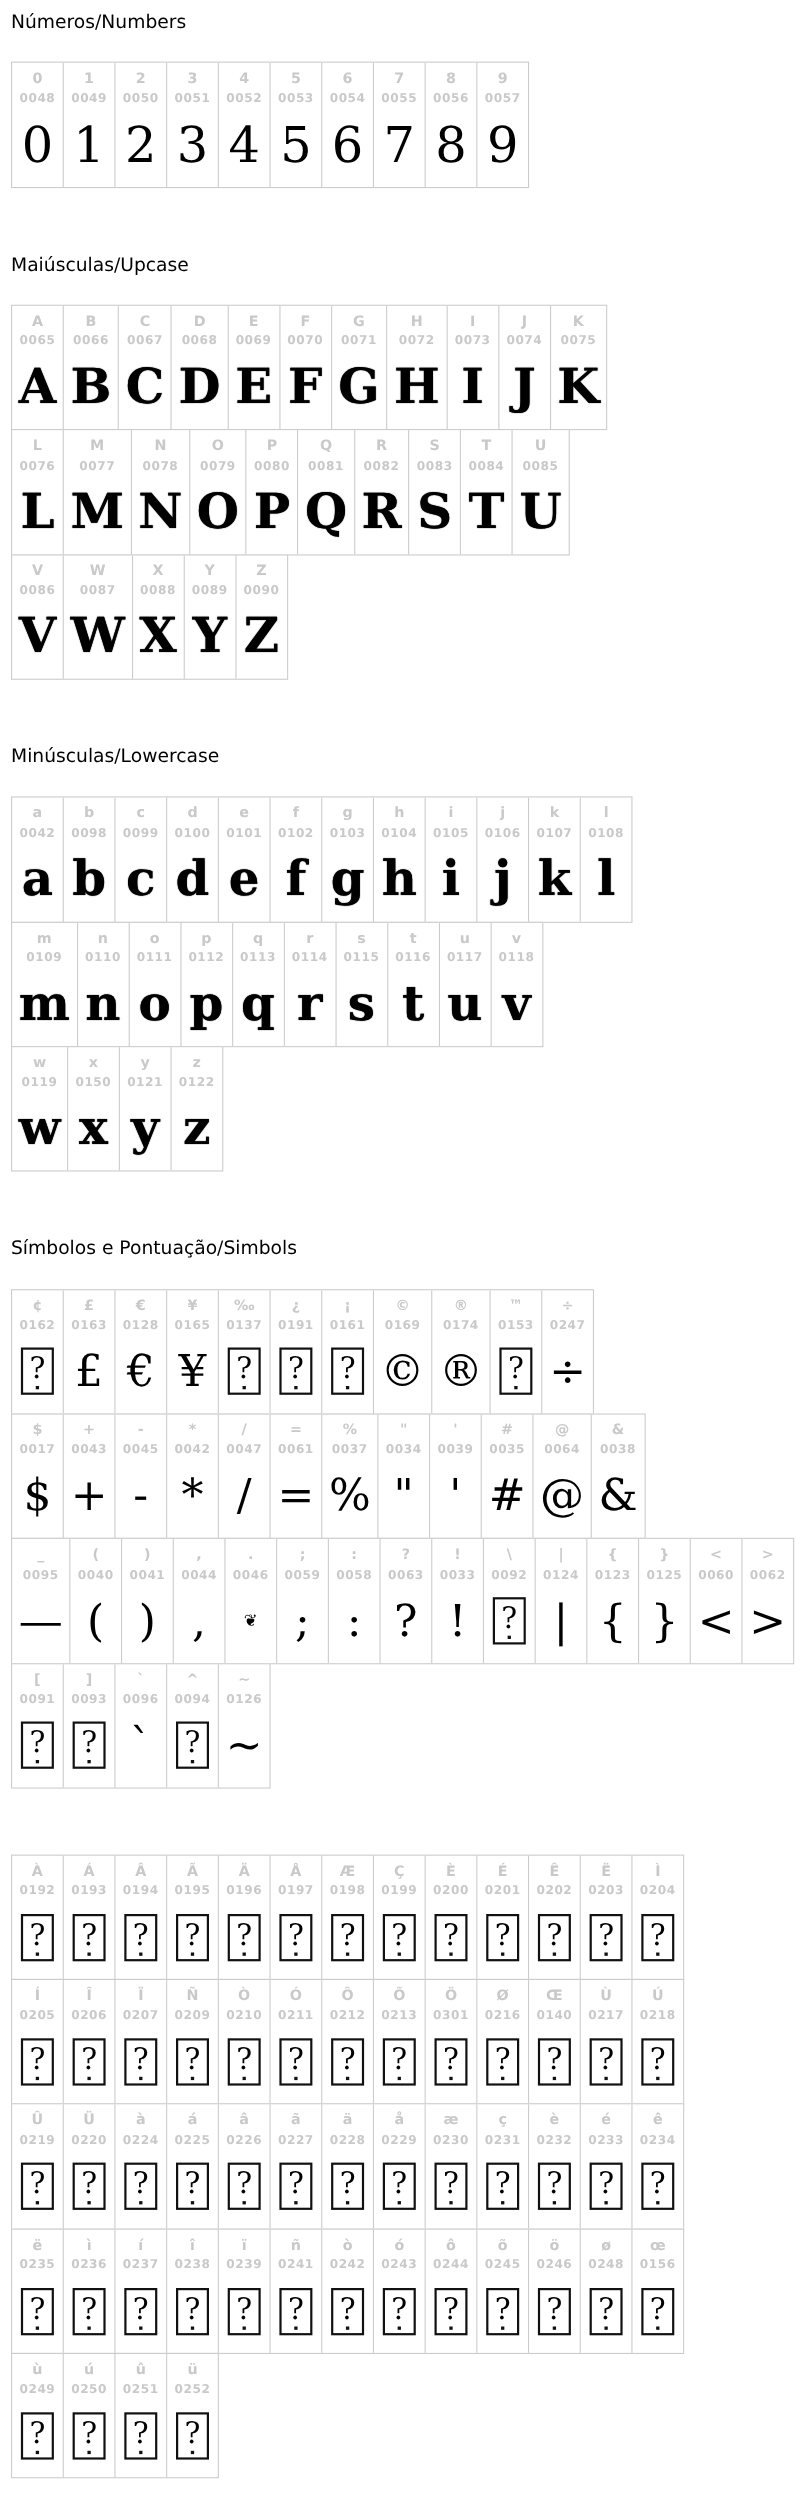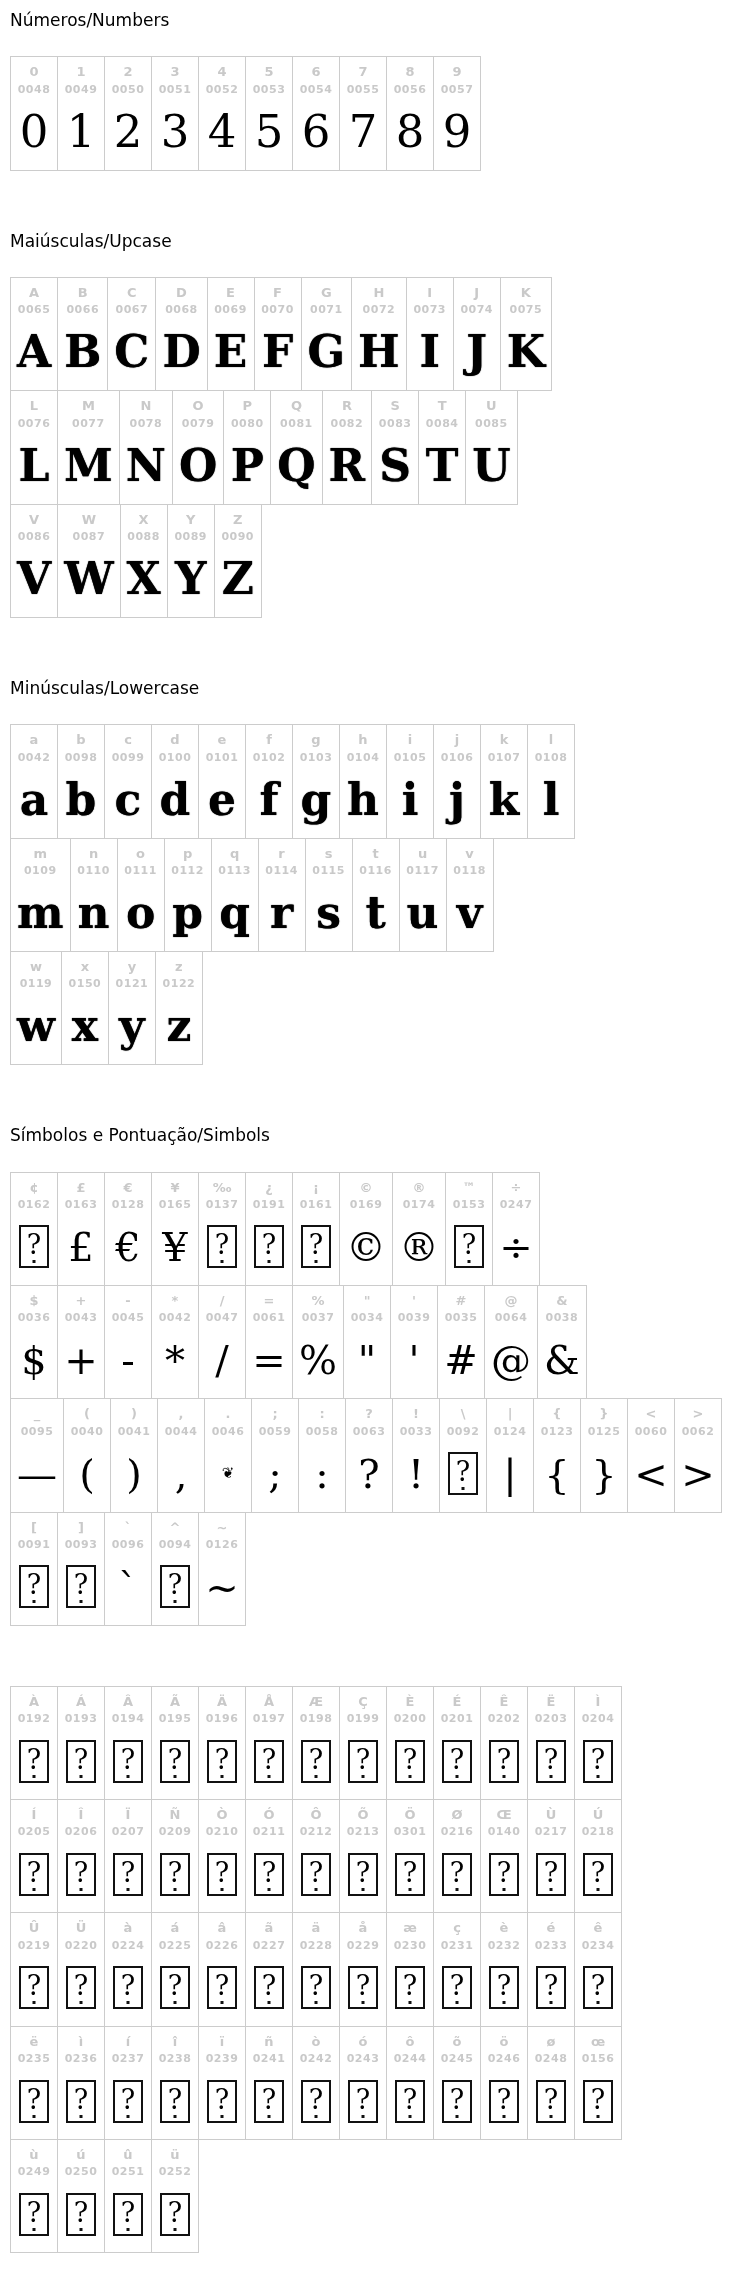--- a/index.html
+++ b/index.html
@@ -592,21 +592,21 @@
           <div class="cell-char">÷</div>
           <div class="cell-code">0247</div>
           <div class="cell-glyph">
             <span class="g-sym">÷</span>
           </div>
         </div>
       </div>
       <div class="char-row">
         <div class="char-cell">
           <div class="cell-char">$</div>
-          <div class="cell-code">0036</div>
+          <div class="cell-code">0017</div>
           <div class="cell-glyph">
             <span class="g-sym">$</span>
           </div>
         </div>
         <div class="char-cell">
           <div class="cell-char">+</div>
           <div class="cell-code">0043</div>
           <div class="cell-glyph">
             <span class="g-sym">+</span>
           </div>

